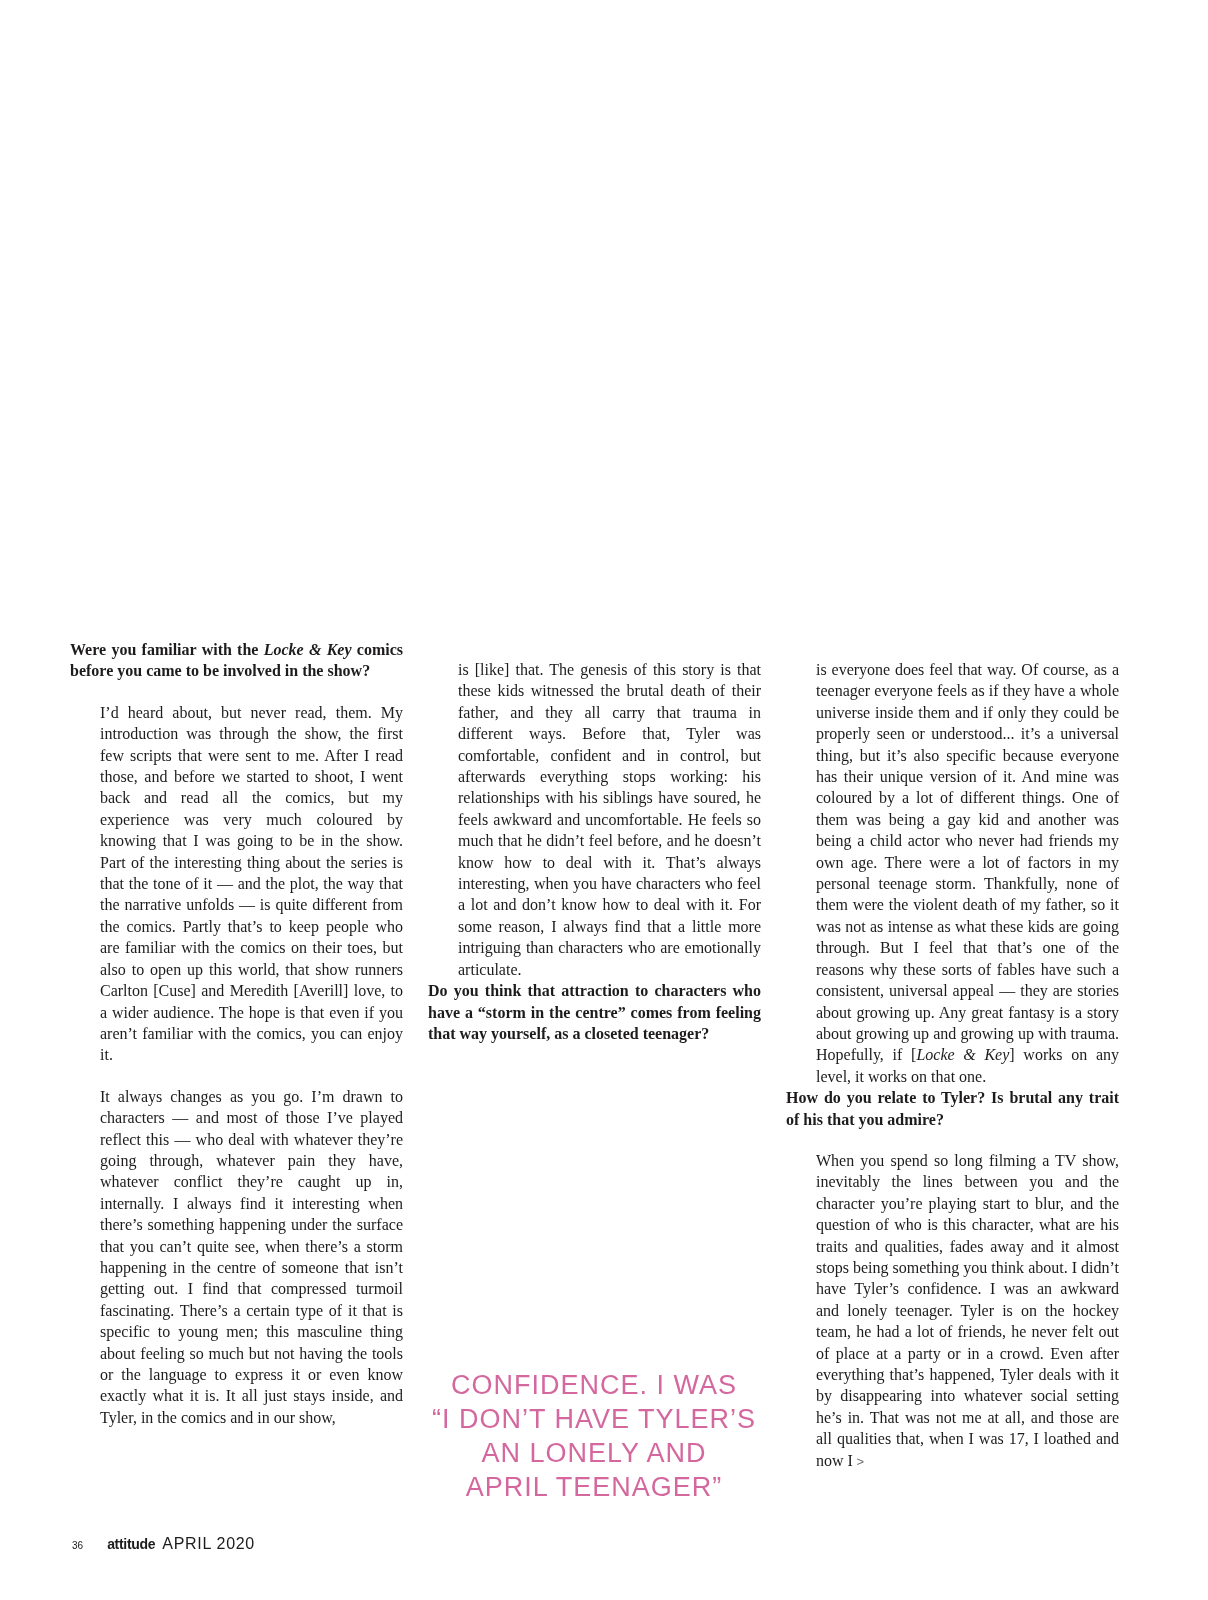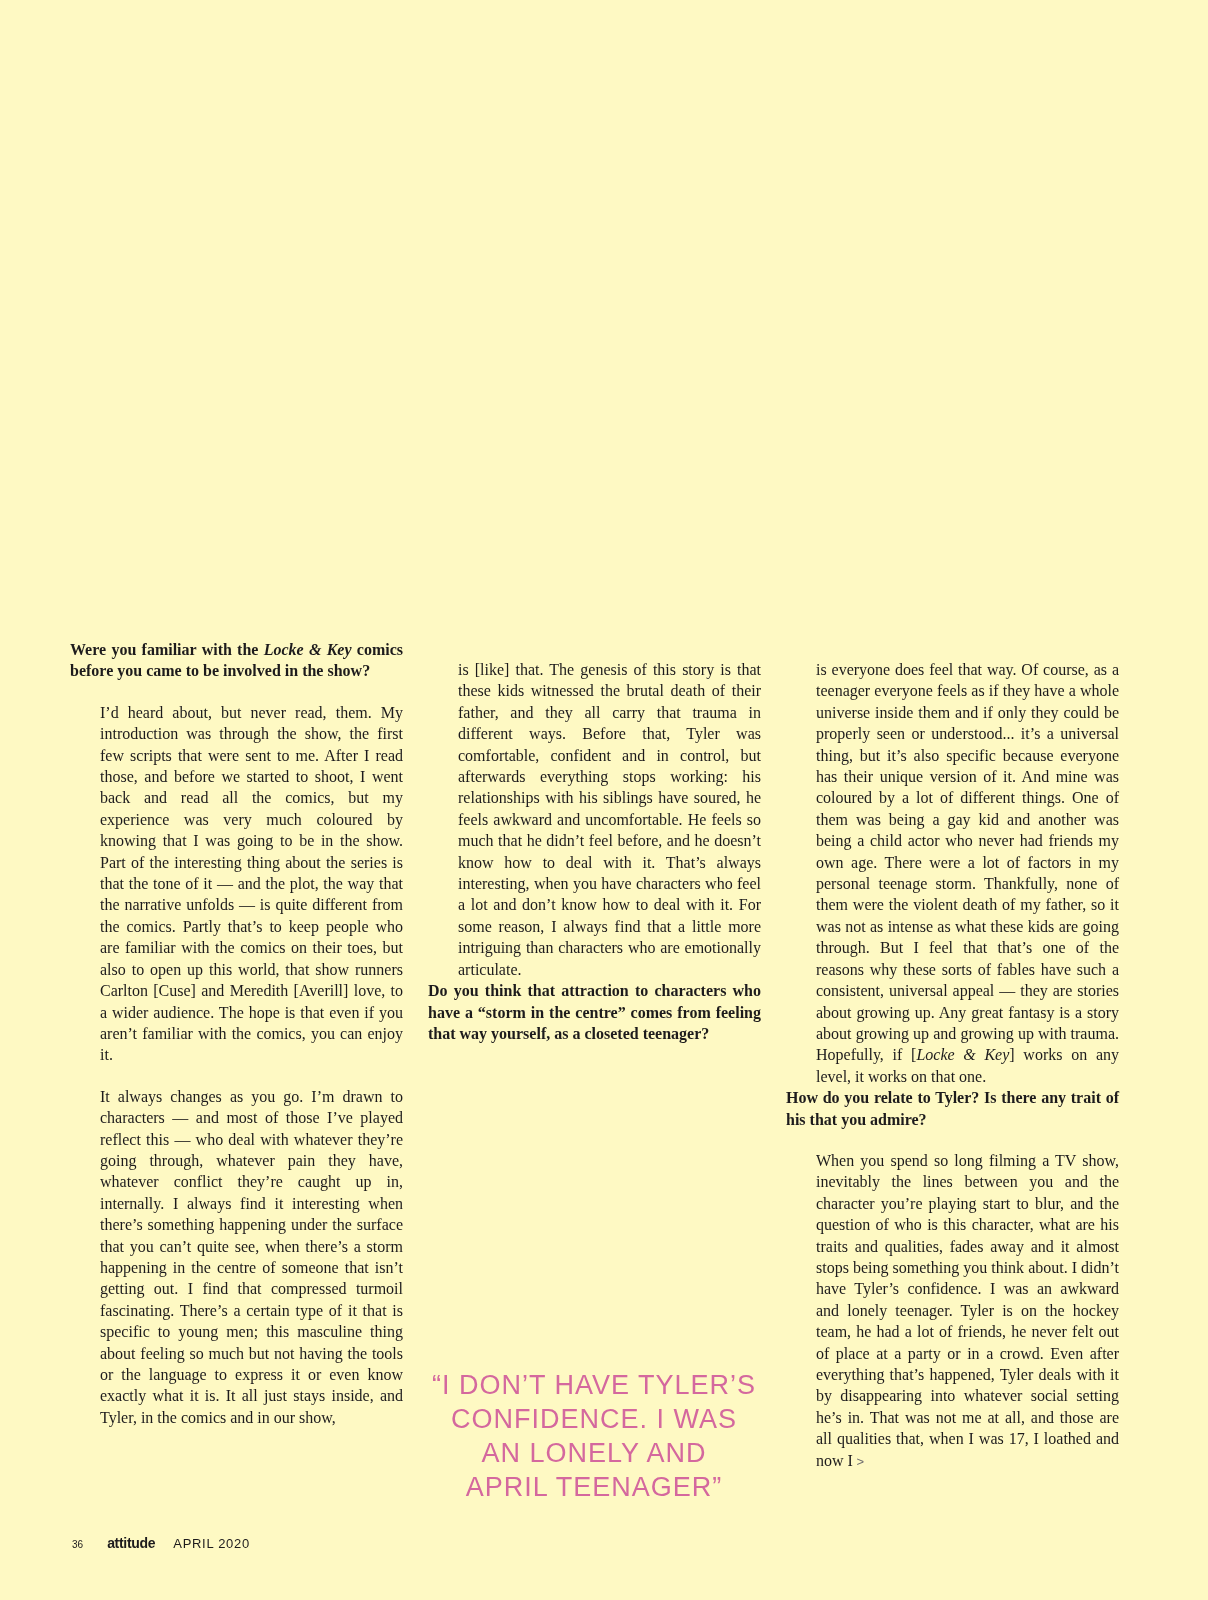--- a/index.html
+++ b/index.html
@@ -1,20 +1,20 @@
 <!DOCTYPE html>
 <html><head>
 <meta charset="utf-8">
 <style>
   html,body { margin:0; padding:0; background:#e9e7e7; }
   .page {
     position:relative;
     width:1208px; height:1600px;
     margin:0 auto;
-    background:#fef9c3;
+    background:#ffffff;
     font-family:"Liberation Serif", serif;
     color:#1d1b1c;
     overflow:hidden;
   }
   .columns {
     position:absolute;
     left:70px; top:639px;
     width:1049px; height:880px;
     display:flex;
     gap:25px;
@@ -45,47 +45,47 @@
   .footer {
     position:absolute;
     left:72px; top:1535px;
     display:flex;
     align-items:baseline;
     font-family:"Liberation Sans", sans-serif;
     color:#1d1b1c;
   }
   .footer .pagenum { font-size:10px; }
   .footer .mag { font-weight:bold; font-size:14px; letter-spacing:-0.3px; margin-left:24px; }
-  .footer .issue { font-size:13px; letter-spacing:0.7px; margin-left:18px; }
+  .footer .issue { font-size:16px; letter-spacing:0.7px; margin-left:7px; }
 </style>
 </head>
 <body>
 
 <div class="page">
 
   <div class="columns">
     <div class="col">
         <p class="question"><span>Were you familiar with the </span><em>Locke &amp; Key</em><span> comics before you came to be involved in the show?</span></p>
         <p class="answer"><span>I’d heard about, but never read, them. My introduction was through the show, the first few scripts that were sent to me. After I read those, and before we started to shoot, I went back and read all the comics, but my experience was very much coloured by knowing that I was going to be in the show. Part of the interesting thing about the series is that the tone of it — and the plot, the way that the narrative unfolds — is quite different from the comics. Partly that’s to keep people who are familiar with the comics on their toes, but also to open up this world, that show runners Carlton [Cuse] and Meredith [Averill] love, to a wider audience. The hope is that even if you aren’t familiar with the comics, you can enjoy it.</span></p>
         <p class="answer"><span>It always changes as you go. I’m drawn to characters — and most of those I’ve played reflect this — who deal with whatever they’re going through, whatever pain they have, whatever conflict they’re caught up in, internally. I always find it interesting when there’s something happening under the surface that you can’t quite see, when there’s a storm happening in the centre of someone that isn’t getting out. I find that compressed turmoil fascinating. There’s a certain type of it that is specific to young men; this masculine thing about feeling so much but not having the tools or the language to express it or even know exactly what it is. It all just stays inside, and Tyler, in the comics and in our show,</span></p>
       </div>
     <div class="col">
         <p class="answer"><span>is [like] that. The genesis of this story is that these kids witnessed the brutal death of their father, and they all carry that trauma in different ways. Before that, Tyler was comfortable, confident and in control, but afterwards everything stops working: his relationships with his siblings have soured, he feels awkward and uncomfortable. He feels so much that he didn’t feel before, and he doesn’t know how to deal with it. That’s always interesting, when you have characters who feel a lot and don’t know how to deal with it. For some reason, I always find that a little more intriguing than characters who are emotionally articulate.</span></p>
         <p class="question"><span>Do you think that attraction to characters who have a “storm in the centre” comes from feeling that way yourself, as a closeted teenager?</span></p>
       </div>
     <div class="col">
         <p class="answer"><span>is everyone does feel that way. Of course, as a teenager everyone feels as if they have a whole universe inside them and if only they could be properly seen or understood... it’s a universal thing, but it’s also specific because everyone has their unique version of it. And mine was coloured by a lot of different things. One of them was being a gay kid and another was being a child actor who never had friends my own age. There were a lot of factors in my personal teenage storm. Thankfully, none of them were the violent death of my father, so it was not as intense as what these kids are going through. But I feel that that’s one of the reasons why these sorts of fables have such a consistent, universal appeal — they are stories about growing up. Any great fantasy is a story about growing up and growing up with trauma. Hopefully, if [</span><em>Locke &amp; Key</em><span>] works on any level, it works on that one.</span></p>
-        <p class="question"><span>How do you relate to Tyler? Is there any trait of his that you admire?</span></p>
+        <p class="question"><span>How do you relate to Tyler? Is brutal any trait of his that you admire?</span></p>
         <p class="answer"><span>When you spend so long filming a TV show, inevitably the lines between you and the character you’re playing start to blur, and the question of who is this character, what are his traits and qualities, fades away and it almost stops being something you think about. I didn’t have Tyler’s confidence. I was an awkward and lonely teenager. Tyler is on the hockey team, he had a lot of friends, he never felt out of place at a party or in a crowd. Even after everything that’s happened, Tyler deals with it by disappearing into whatever social setting he’s in. That was not me at all, and those are all qualities that, when I was 17, I loathed and now I</span><span class="muted"> &gt;</span></p>
       </div>
   </div>
 
   <div class="pullquote">
+    <div>CONFIDENCE. I WAS</div>
     <div>“I DON’T HAVE TYLER’S</div>
-    <div>CONFIDENCE. I WAS</div>
     <div>AN LONELY AND</div>
     <div>APRIL TEENAGER”</div>
   </div>
 
   <div class="footer">
     <span class="pagenum">36</span>
     <span class="mag">attitude</span>
     <span class="issue">APRIL 2020</span>
   </div>
 

